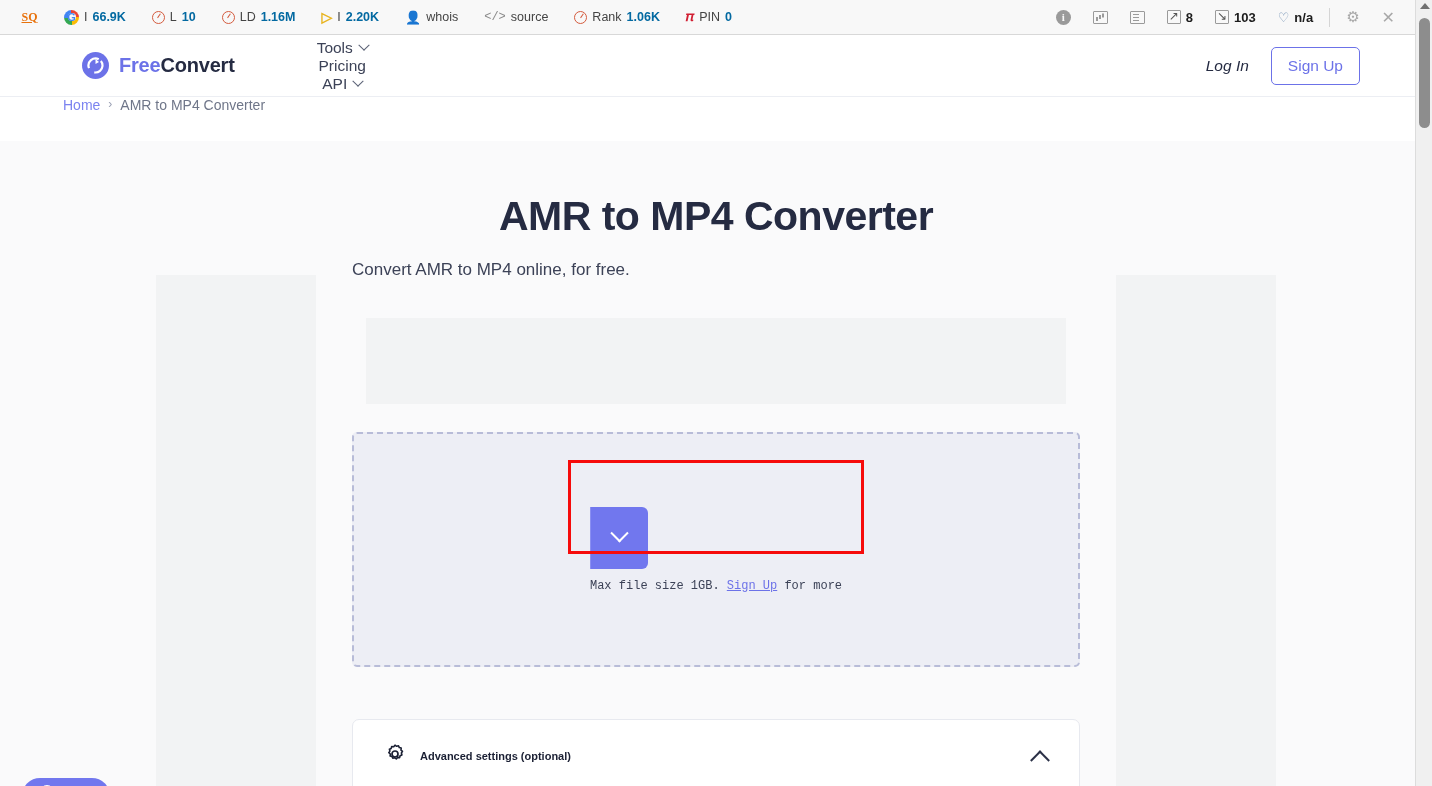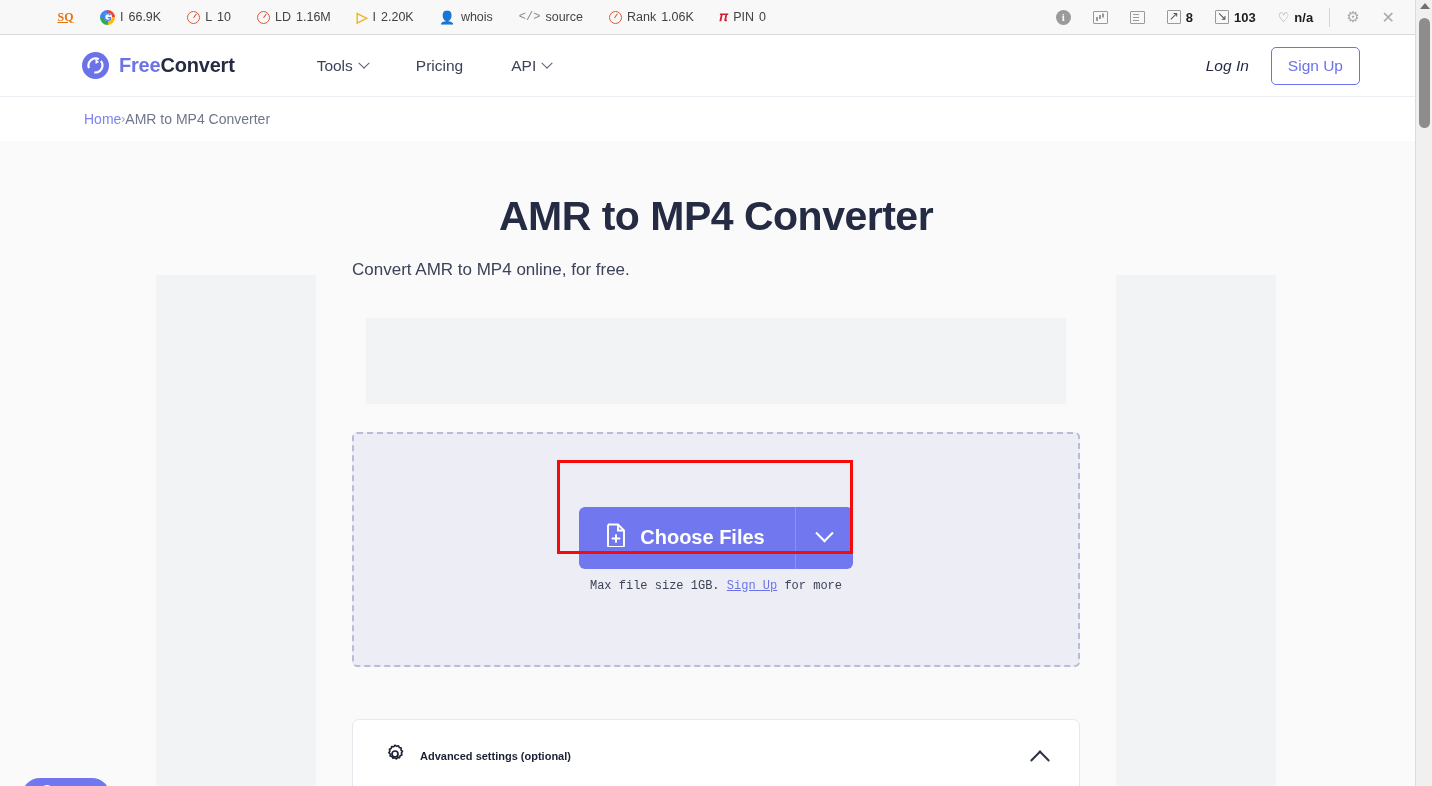--- a/index.html
+++ b/index.html
@@ -10,29 +10,29 @@
     overflow: hidden;
   }
 
   
   .ext-bar {
     position: absolute; top: 0; left: 0;
     width: 1432px; height: 35px;
     background: #f8f8f8;
     border-bottom: 1px solid #d8d8d8;
     display: flex; align-items: center;
-    font-size: 12.5px; color: #3b3b3b; padding-left: 36px;
+    font-size: 12.5px; color: #3b3b3b;
   }
   .ext-left { display: flex; align-items: center; padding-left: 8px; gap: 0px; }
   .ext-item {
     display: flex; align-items: center; gap: 5px;
     padding: 0 13px; height: 35px; white-space: nowrap;
   }
   .ext-label { color: #444; font-size: 12.5px; }
-  .ext-val { font-weight: normal; color: #404040; font-size: 12.5px; }
+  .ext-val { font-weight: bold; color: #0369a1; font-size: 12.5px; }
   .sq-logo {
     width: 17px; height: 17px; display:inline-block; position: relative;
     font-weight: bold; font-size: 12px; color: #e8720c;
     font-family: "Liberation Serif", serif;
     line-height: 17px; text-align: center;
     text-decoration: underline;
   }
   .g-logo {
     width: 15px; height: 15px; border-radius: 50%;
     background: conic-gradient(#ea4335 0 25%, #fbbc05 25% 50%, #34a853 50% 75%, #4285f4 75% 100%);
@@ -129,21 +129,21 @@
   .brand { display: flex; align-items: center; gap: 10px; }
   .brand-mark {
     width: 27px; height: 27px; border-radius: 50%;
     background: #6c72e8; position: relative; flex: none;
   }
   .brand-mark svg { position: absolute; left: 5px; top: 5px; }
   .brand-text { font-size: 20px; font-weight: bold; letter-spacing: -0.2px; }
   .brand-text .t1 { color: #6c72e8; }
   .brand-text .t2 { color: #252b42; }
 
-  .nav { display: flex; align-items: center; margin-left: 58px; gap: 0; }
+  .nav { display: flex; align-items: center; margin-left: 58px; gap: 0; flex-direction: column; }
   .nav-item {
     display: flex; align-items: center; gap: 7px;
     font-size: 15.5px; color: #3c4257; padding: 0 24px; cursor: pointer;
   }
   .chev {
     width: 8px; height: 8px; border-right: 1.7px solid #5a6175;
     border-bottom: 1.7px solid #5a6175; transform: rotate(45deg) translate(-2px,-2px);
   }
 
   .header-right { margin-left: auto; display: flex; align-items: center; gap: 0; }
@@ -162,22 +162,22 @@
     margin-left: 24px;
     font-style: italic;
   }
   .signup-btn {
     font-size: 15.5px; color: #6c72e8; border: 1px solid #6c72e8;
     border-radius: 5px; padding: 9px 16px; cursor: pointer;
   }
 
   
   .crumb-bar {
-    height: 44px; background: #ffffff; display: flex; align-items: center;
-    padding-left: 84px; gap: 0; font-size: 14px;
+    height: 44px; background: #ffffff; display: flex; align-items: flex-start;
+    padding-left: 63px; gap: 8px; font-size: 14px;
   }
   .crumb-link { color: #7b83f0; cursor: pointer; }
   .crumb-sep { color: #9aa0b4; font-size: 12px; }
   .crumb-cur { color: #6f7689; }
 
   
   .content {
     position: relative; height: 663px; background: #fafafb;
   }
   .ad-side {
@@ -407,31 +407,20 @@
 
       <h1 class="page-title">AMR to MP4 Converter</h1>
       <p class="page-sub">Convert AMR to MP4 online, for free.</p>
 
       <div class="ad-top"></div>
 
       <div class="dropzone">
 
         <div style="position:relative;">
           <div class="choose-wrap">
-            <button class="choose-btn">
-              <span>
-                <svg width="22" height="24" viewBox="0 0 22 24">
-                  <path d="M3 1.5 h10 l6 6 v15 a1.5 1.5 0 0 1 -1.5 1.5 h-13 a1.5 1.5 0 0 1 -1.5 -1.5 v-19.5 a1.5 1.5 0 0 1 1.5 -1.5 z" fill="none" stroke="#ffffff" stroke-width="1.9"></path>
-                  <path d="M13 1.5 v6 h6" fill="none" stroke="#ffffff" stroke-width="1.9"></path>
-                  <line x1="11" y1="12" x2="11" y2="19" stroke="#ffffff" stroke-width="1.9" stroke-linecap="round"></line>
-                  <line x1="7.5" y1="15.5" x2="14.5" y2="15.5" stroke="#ffffff" stroke-width="1.9" stroke-linecap="round"></line>
-                </svg>
-              </span>
-              <span>Choose Files</span>
-            </button>
             <div class="choose-caret">
               <span class="caret-glyph"></span>
             </div>
           </div>
 
           <div class="maxsize" style="text-align:center;">
             <span>Max file size 1GB.</span>
             <a href="#">Sign Up</a>
             <span>for more</span>
           </div>

